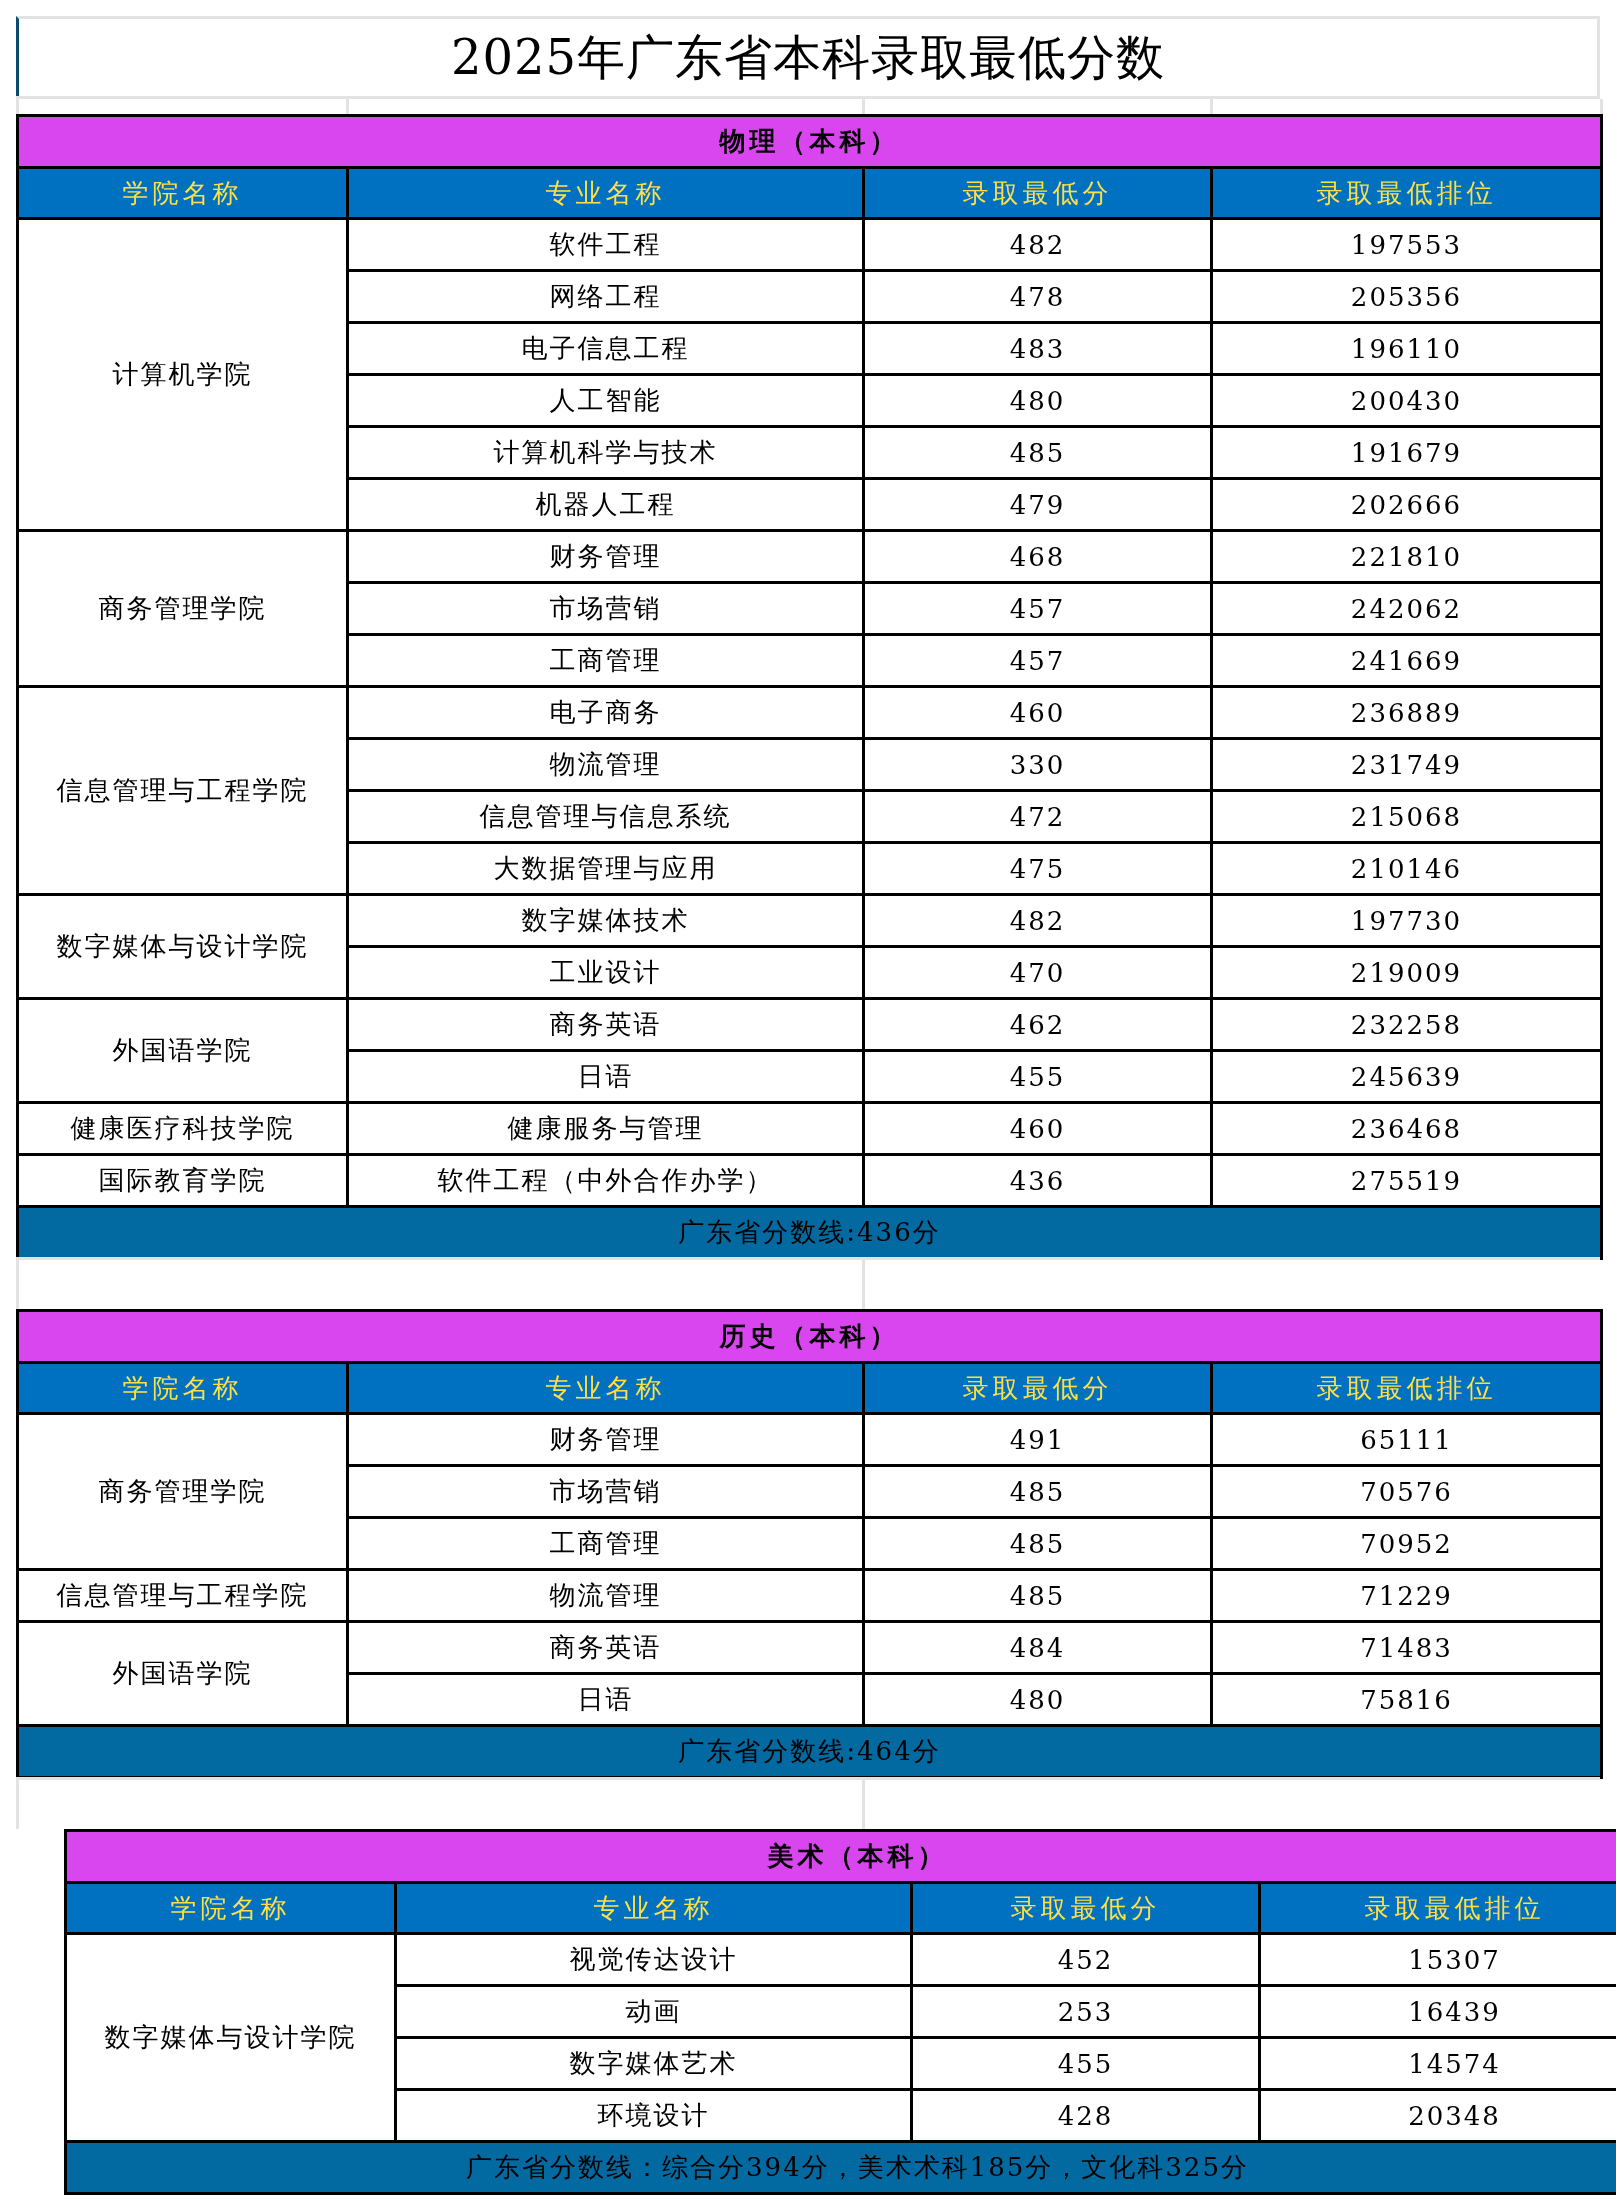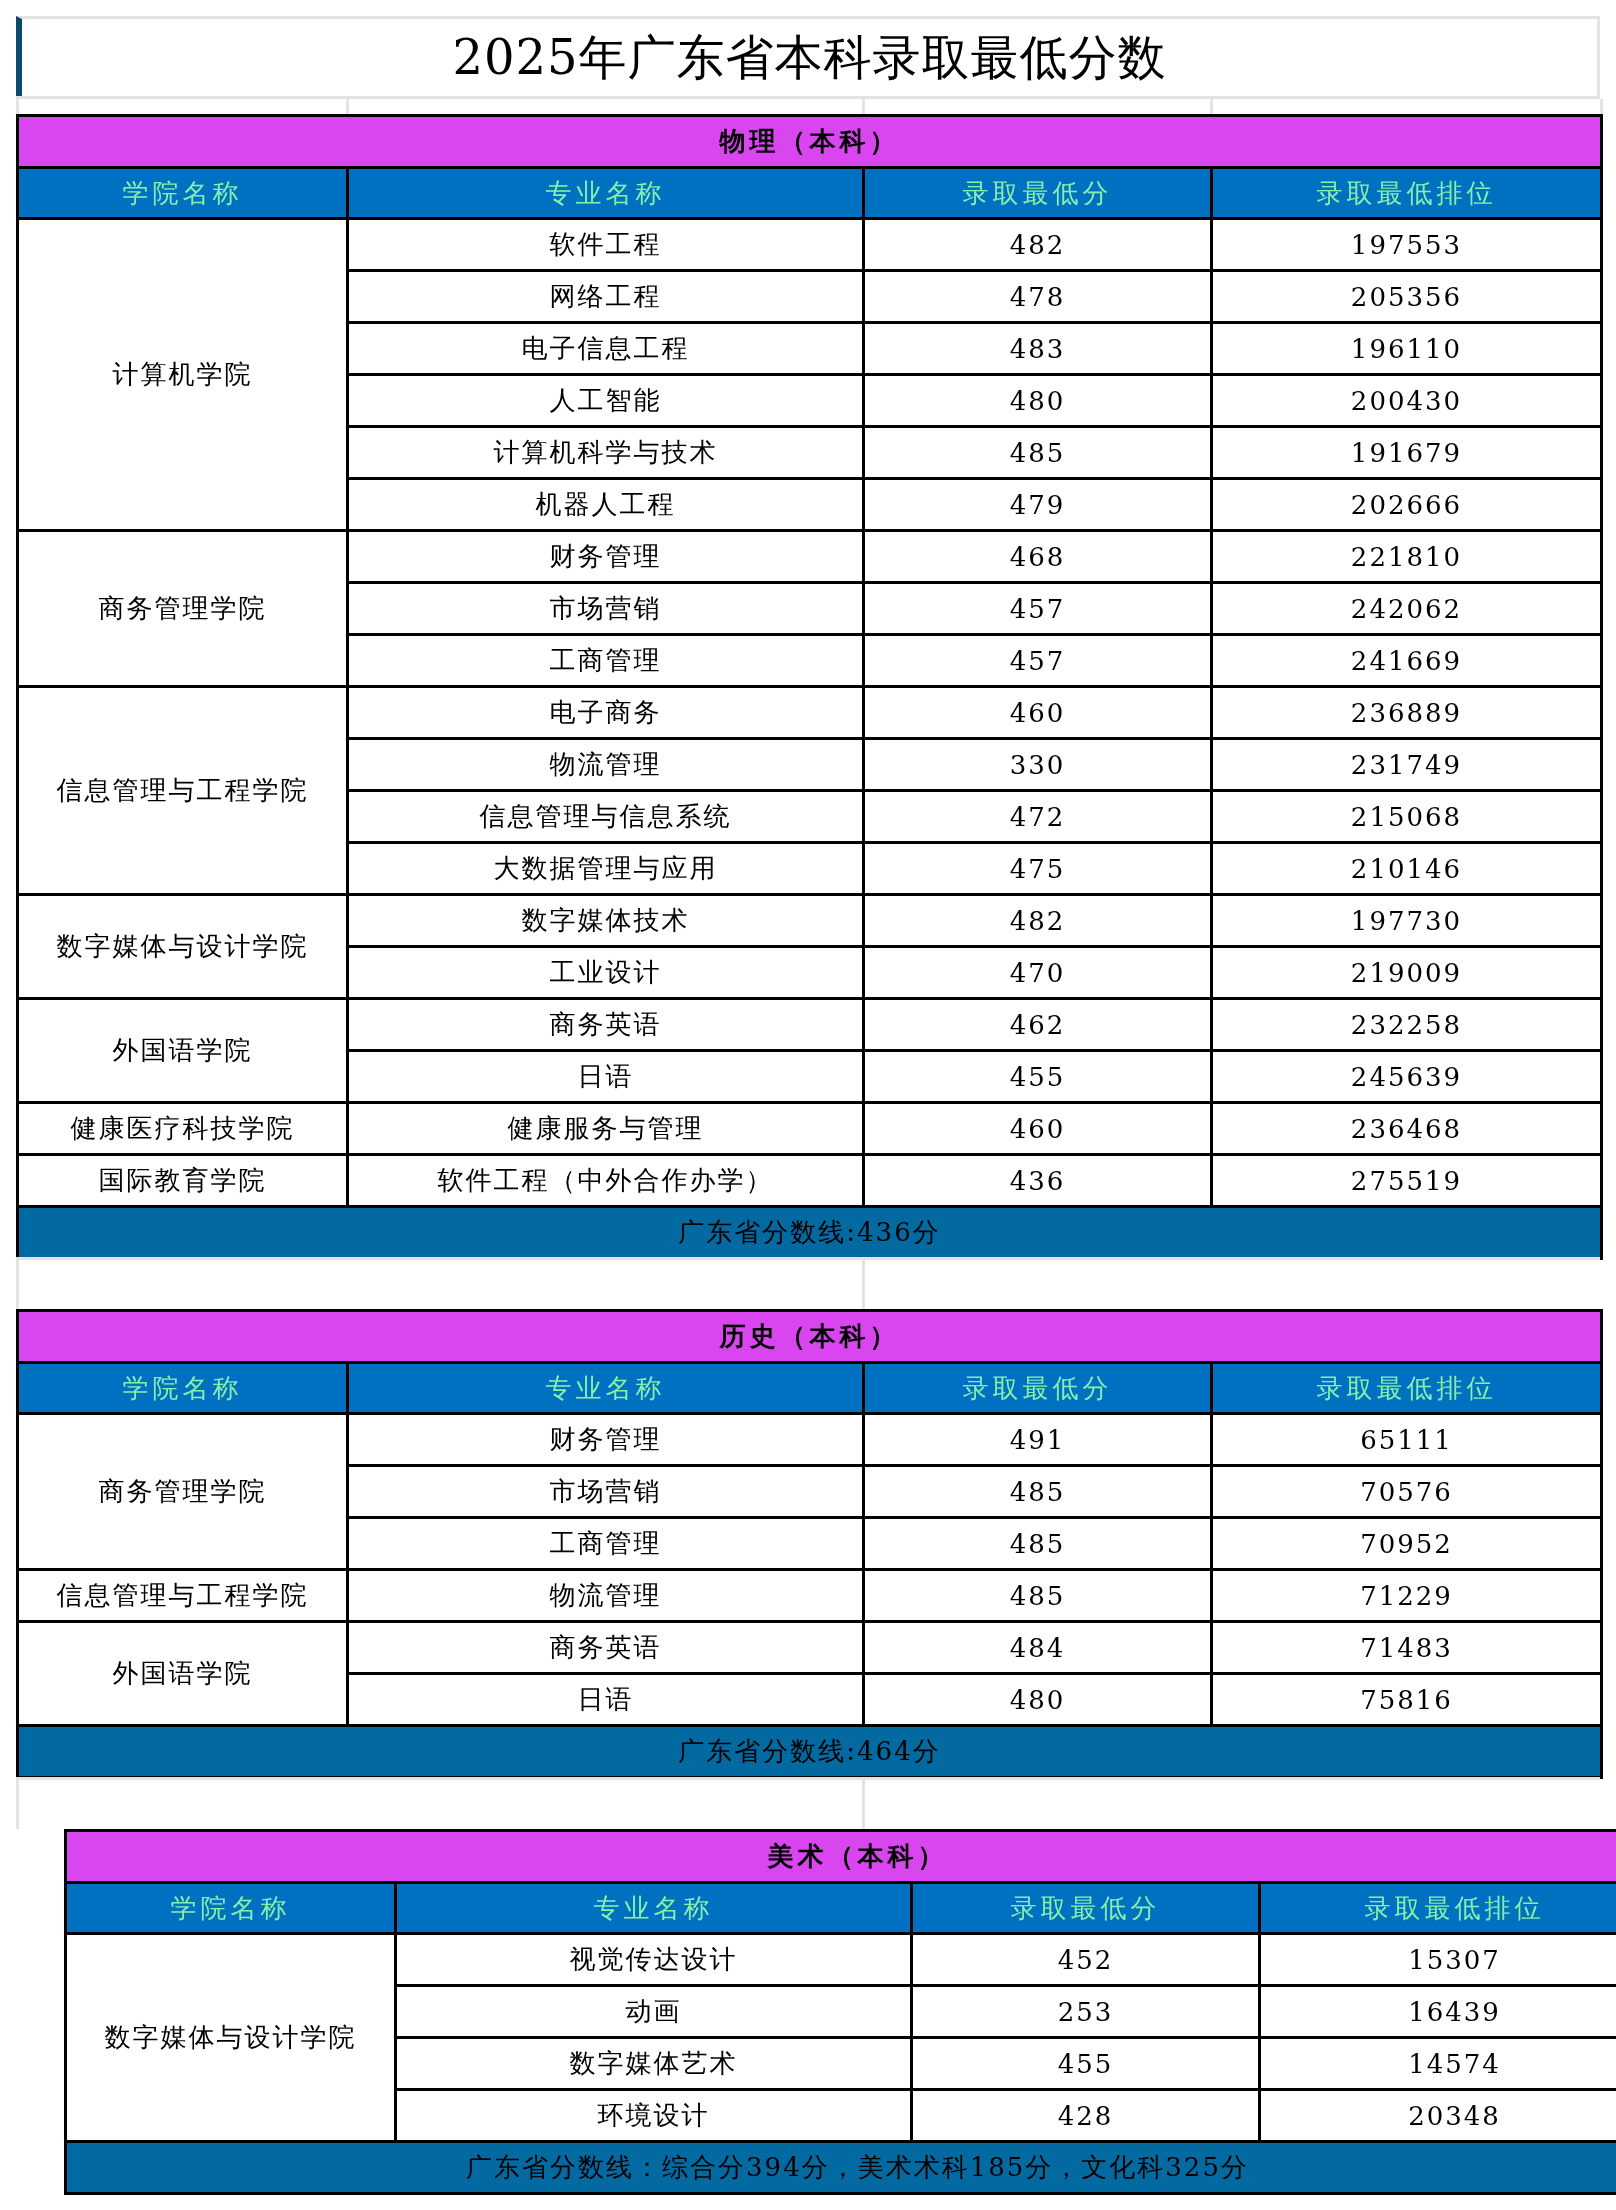--- a/index.html
+++ b/index.html
@@ -3,21 +3,21 @@
 <meta charset="utf-8">
 <style>
   html, body { margin: 0; padding: 0; background: #ffffff; }
   body {
     width: 1616px; height: 2210px; position: relative; overflow: hidden;
     font-family: "DejaVu Serif", "Liberation Serif", serif;
     color: #000;
   }
   .title-block {
     position: absolute; left: 16px; top: 16px; width: 1584px; height: 80px;
-    border-top: 3px solid #e3e3e3; border-left: 6px solid #0c4a6e; border-right: 3px solid #e3e3e3;
+    border-top: 3px solid #e3e3e3; border-left: 3px solid #0c4a6e; border-right: 3px solid #e3e3e3;
     box-sizing: border-box;
     display: flex; align-items: center; justify-content: center;
   }
   .title-block h1 {
     margin: 0; font-size: 48px; font-weight: normal; letter-spacing: 1px;
     font-family: "DejaVu Serif", "Liberation Serif", serif;
   }
   .spacer {
     position: absolute; left: 16px; width: 1584px; box-sizing: border-box;
     border-top: 3px solid #e3e3e3;
@@ -30,21 +30,21 @@
   }
   table.admit td, table.admit th {
     border: 3px solid #000; text-align: center; vertical-align: middle;
     padding: 0; font-size: 26px; letter-spacing: 2px; font-weight: normal;
     box-sizing: border-box;
   }
   table.admit .section-title td {
     height: 52px; font-weight: bold; letter-spacing: 4px; background: #d946ef;
   }
   table.admit .header-row th {
-    height: 51px; background: #0070C0; color: #86efac; letter-spacing: 4px;
+    height: 51px; background: #0070C0; color: #fde047; letter-spacing: 4px;
   }
   table.admit tbody td { height: 52px; background: #ffffff; }
   table.admit .footer-row td {
     height: 52px; background: #0369a1; letter-spacing: 2px;
   }
   col.c1 { width: 330px; } col.c2 { width: 516px; } col.c3 { width: 348px; } col.c4 { width: 390px; }
 </style>
 </head>
 <body>
 

